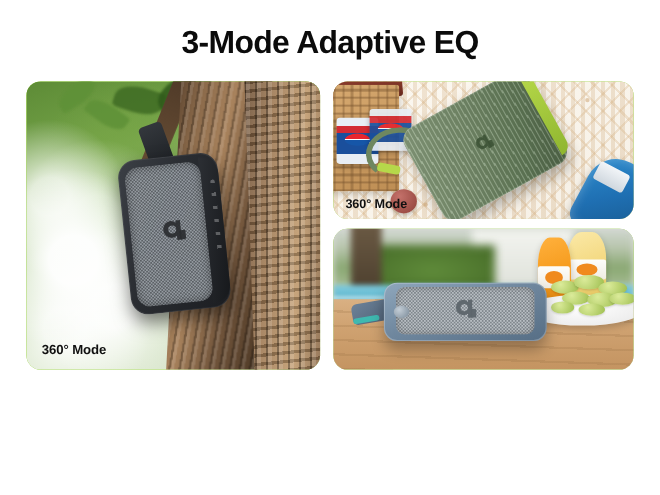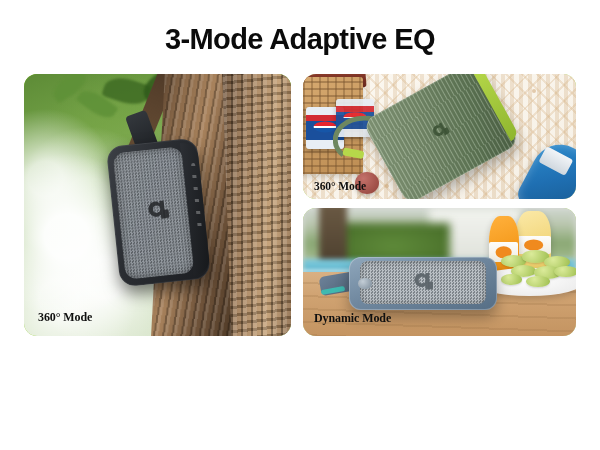--- a/index.html
+++ b/index.html
@@ -24,21 +24,20 @@
   }
 
   
   .panels{position:absolute;left:24px;top:74px;width:552px;height:262px;}
 
   .panel{
     position:absolute;
     border-radius:13px;
     overflow:hidden;
     background:#84cc16;
-    font-family:Liberation Serif, serif;
   }
   .panel-left{left:0;top:0;width:267px;height:262px;}
   .panel-tr{left:279px;top:0;width:273px;height:125px;}
   .panel-br{left:279px;top:134px;width:273px;height:128px;}
 
   .scene{position:absolute;inset:0;overflow:hidden;}
 
   .caption{
     position:absolute;
     font-size:11.5px;
@@ -413,19 +412,18 @@
           <div class="grille"></div>
           <div class="knob"></div>
           <div class="logo-d">
             <svg width="28" height="24" viewBox="0 0 30 26" aria-hidden="true">
               <path d="M13.5 3.2a7.6 7.6 0 1 0 4.2 13.9V21h4.1V3.2h-4.1v2.2a7.5 7.5 0 0 0-4.2-2.2zm.5 4.2a3.6 3.6 0 1 1 0 7.2 3.6 3.6 0 0 1 0-7.2z" fill="#5d656c" opacity="0.95"></path>
               <rect x="20.4" y="12.4" width="5.4" height="8.4" rx="1.2" fill="#5d656c" opacity="0.95"></rect>
             </svg>
           </div>
         </div>
       </div>
-      <div class="caption">Dynamic Mode</div>
     </div>
 
   </div>
 
 
 </div>
 
 </body></html>

